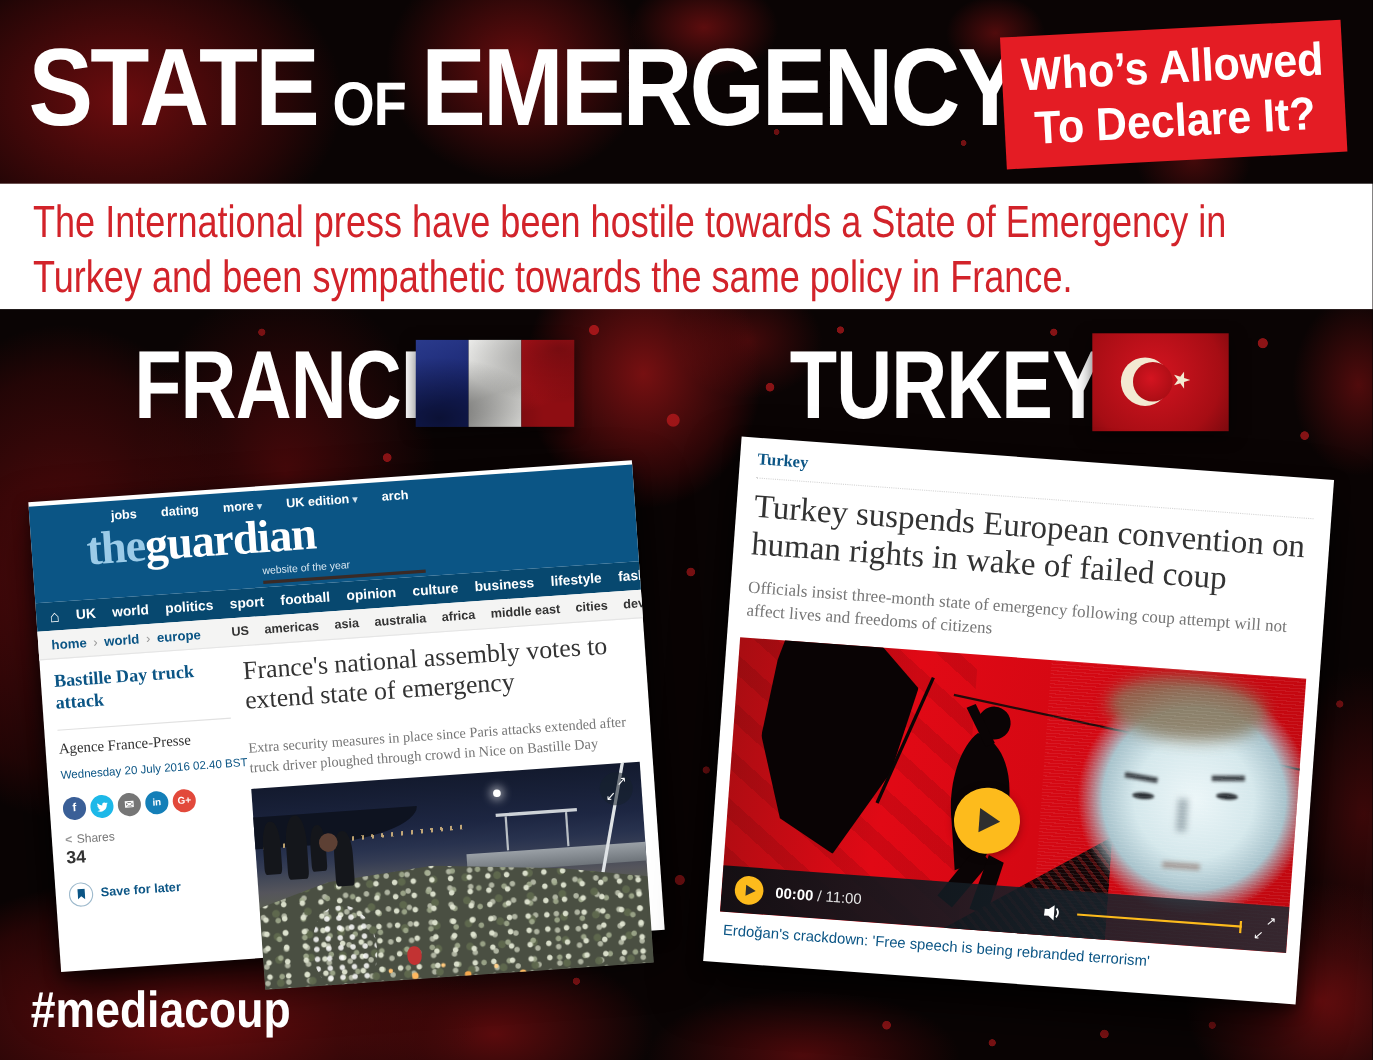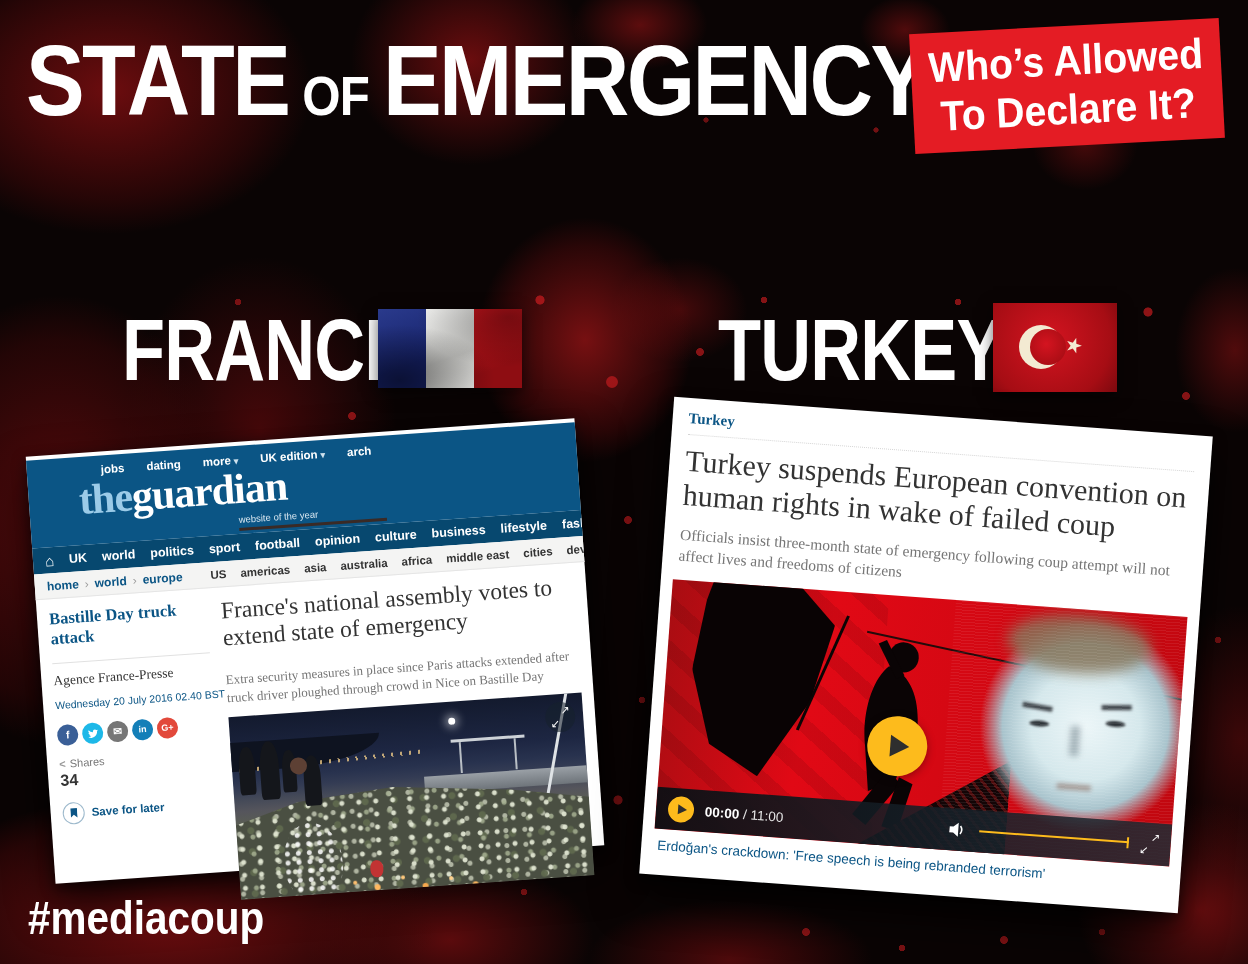--- a/index.html
+++ b/index.html
@@ -222,20 +222,26 @@
   <div class="main-title">
     <span class="big">STATE</span>
     <span class="small">OF</span>
     <span class="big">EMERGENCY</span>
   </div>
   <div class="badge">
     <div class="bline">Who’s Allowed</div>
     <div class="bline">To Declare It?</div>
   </div>
 
+  <div class="intro-band">
+    <div class="intro-text">
+      <div>The International press have been hostile towards a State of Emergency in</div>
+      <div>Turkey and been sympathetic towards the same policy in France.</div>
+    </div>
+  </div>
 
   <div class="country lbl-france">FRANCE</div>
   <div class="country lbl-turkey">TURKEY</div>
   <div class="flag-fr">
     <div class="b"></div>
     <div class="w"></div>
     <div class="r"></div>
   </div>
   <div class="flag-tr">
     <div class="cres-o"></div>

